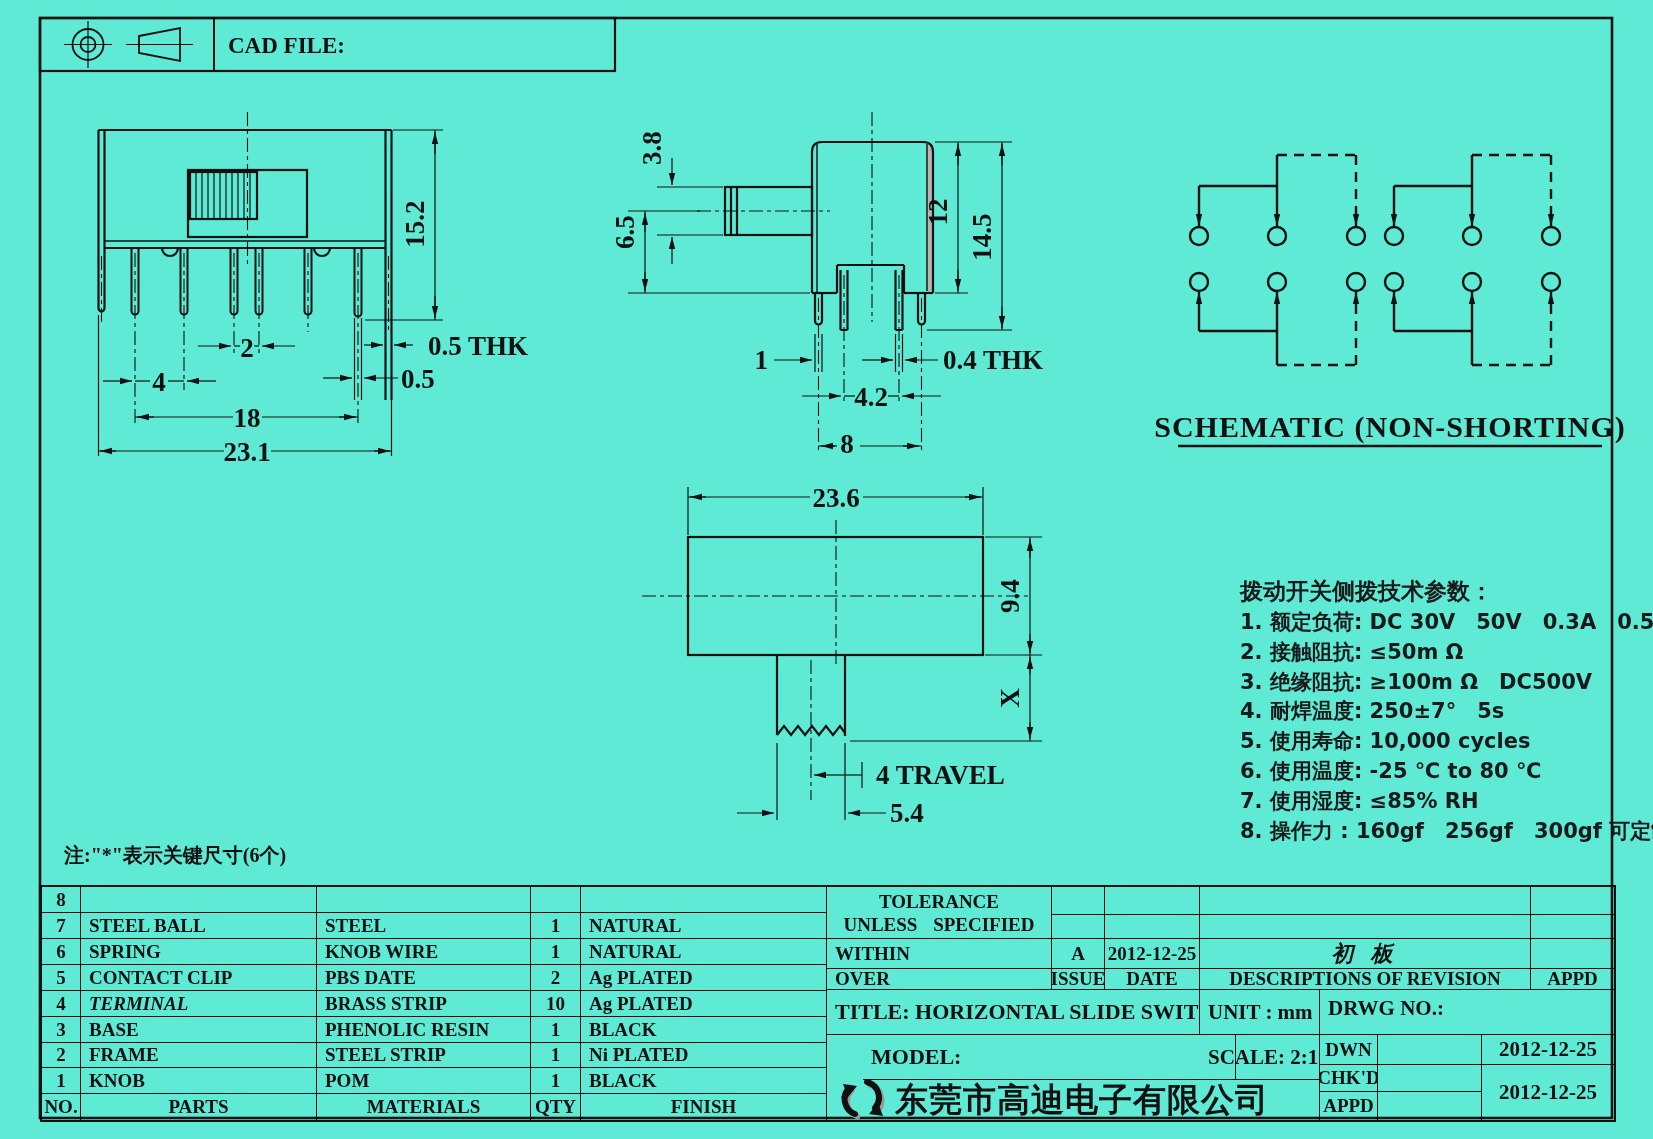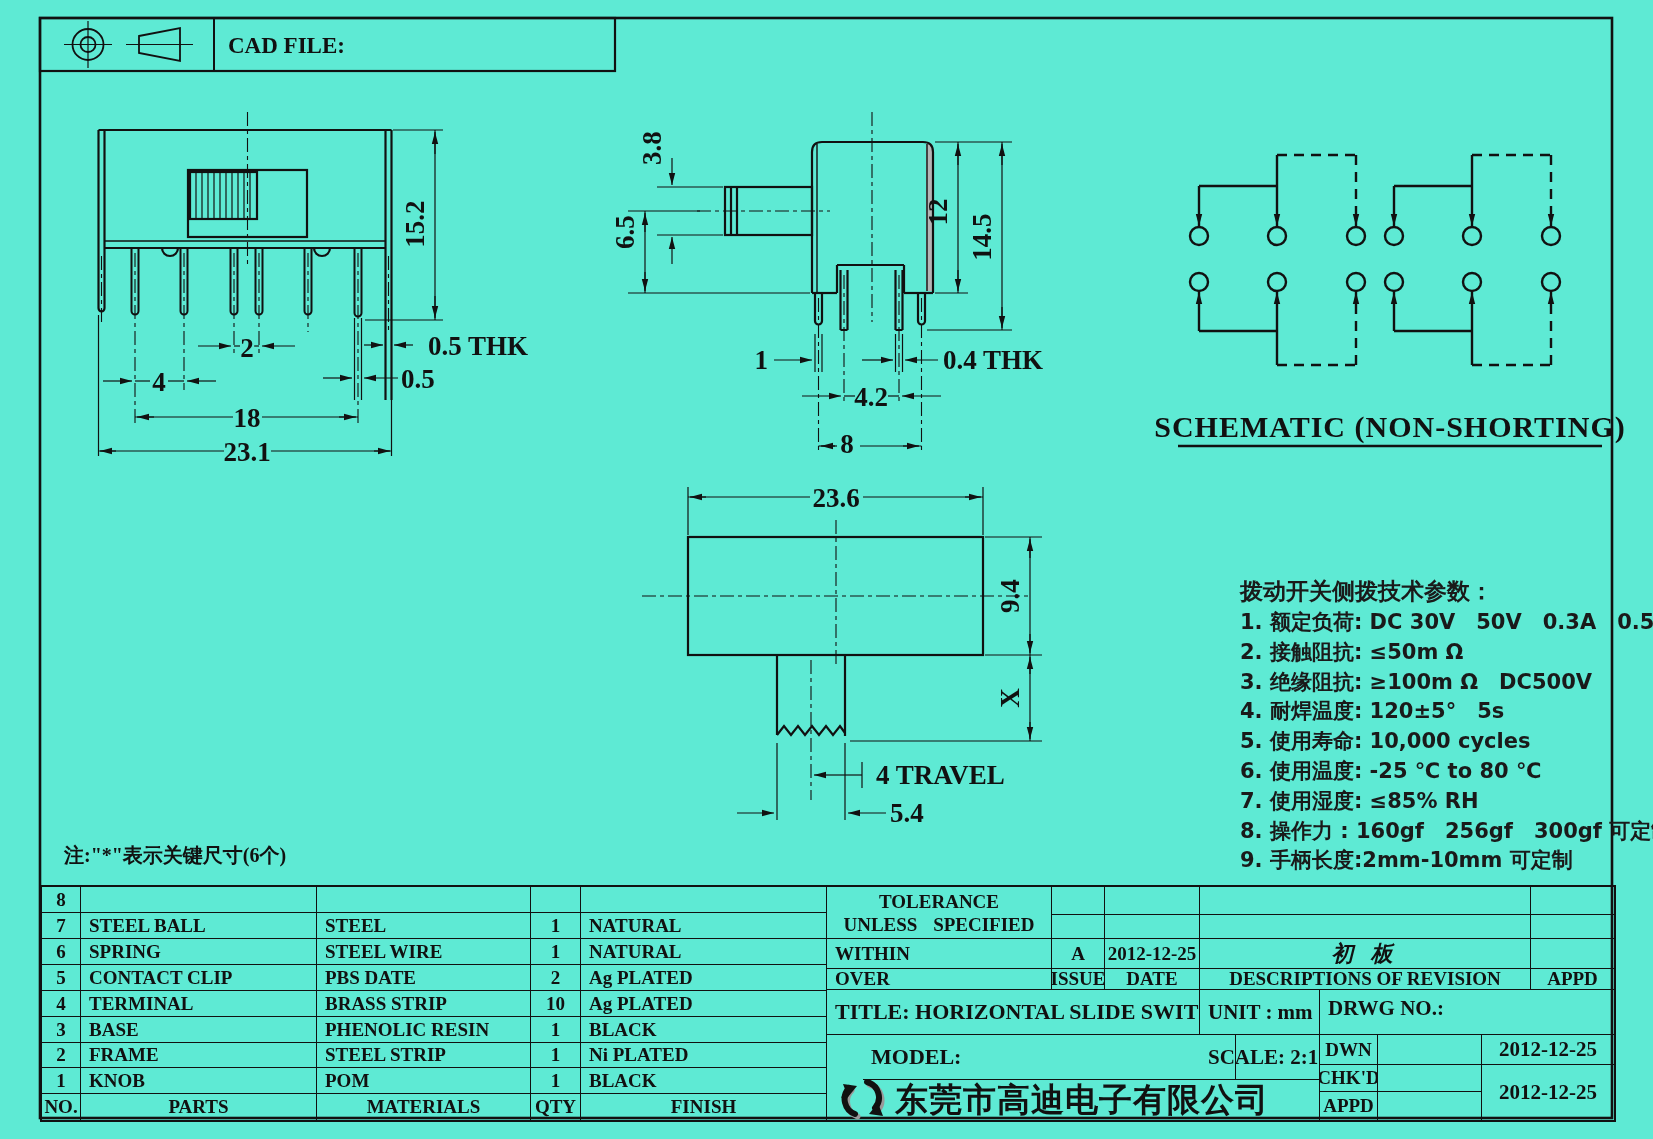--- a/index.html
+++ b/index.html
@@ -321,58 +321,57 @@
   </g>
   <text class="schtitle" x="1390" y="437" text-anchor="middle">SCHEMATIC (NON-SHORTING)</text>
   <line x1="1178" y1="446" x2="1602" y2="446" stroke="#111" stroke-width="2.4"></line>
 </svg>
 
 <div id="params">
   <div class="ptitle">拨动开关侧拨技术参数：</div>
   <div class="pitem">1. 额定负荷: DC 30V　50V　0.3A　0.5A</div>
   <div class="pitem">2. 接触阻抗: ≤50m Ω</div>
   <div class="pitem">3. 绝缘阻抗: ≥100m Ω　DC500V</div>
-  <div class="pitem">4. 耐焊温度: 120±5°　5s</div>
+  <div class="pitem">4. 耐焊温度: 250±7°　5s</div>
   <div class="pitem">5. 使用寿命: 10,000 cycles</div>
   <div class="pitem">6. 使用温度: -25 ℃  to 80 ℃</div>
   <div class="pitem">7. 使用湿度: ≤85% RH</div>
   <div class="pitem">8. 操作力 : 160gf　256gf　300gf 可定制</div>
-  <div class="pitem">9. 手柄长度:2mm-10mm  可定制</div>
 </div>
 
 <div id="note">注:"*"表示关键尺寸(6个)</div>
 
 <div id="tblock">
 
   <div class="cell cc" style="left:0;top:0;width:39px;height:26px;">8</div>
   <div class="cell cl" style="left:39px;top:0;width:236px;height:26px;"></div>
   <div class="cell cl" style="left:275px;top:0;width:214px;height:26px;"></div>
   <div class="cell cc" style="left:489px;top:0;width:50px;height:26px;"></div>
   <div class="cell cl" style="left:539px;top:0;width:246px;height:26px;"></div>
 
   <div class="cell cc" style="left:0;top:26px;width:39px;height:26px;">7</div>
   <div class="cell cl" style="left:39px;top:26px;width:236px;height:26px;">STEEL BALL</div>
   <div class="cell cl" style="left:275px;top:26px;width:214px;height:26px;">STEEL</div>
   <div class="cell cc" style="left:489px;top:26px;width:50px;height:26px;">1</div>
   <div class="cell cl" style="left:539px;top:26px;width:246px;height:26px;">NATURAL</div>
 
   <div class="cell cc" style="left:0;top:52px;width:39px;height:26px;">6</div>
   <div class="cell cl" style="left:39px;top:52px;width:236px;height:26px;">SPRING</div>
-  <div class="cell cl" style="left:275px;top:52px;width:214px;height:26px;">STEEL WIRE</div>
+  <div class="cell cl" style="left:275px;top:52px;width:214px;height:26px;">KNOB WIRE</div>
   <div class="cell cc" style="left:489px;top:52px;width:50px;height:26px;">1</div>
   <div class="cell cl" style="left:539px;top:52px;width:246px;height:26px;">NATURAL</div>
 
   <div class="cell cc" style="left:0;top:78px;width:39px;height:26px;">5</div>
   <div class="cell cl" style="left:39px;top:78px;width:236px;height:26px;">CONTACT CLIP</div>
   <div class="cell cl" style="left:275px;top:78px;width:214px;height:26px;">PBS DATE</div>
   <div class="cell cc" style="left:489px;top:78px;width:50px;height:26px;">2</div>
   <div class="cell cl" style="left:539px;top:78px;width:246px;height:26px;">Ag PLATED</div>
 
   <div class="cell cc" style="left:0;top:104px;width:39px;height:26px;">4</div>
-  <div class="cell cl" style="left:39px;top:104px;width:236px;height:26px;">TERMINAL</div>
+  <div class="cell cl" style="left:39px;top:104px;width:236px;height:26px;font-style:italic;">TERMINAL</div>
   <div class="cell cl" style="left:275px;top:104px;width:214px;height:26px;">BRASS STRIP</div>
   <div class="cell cc" style="left:489px;top:104px;width:50px;height:26px;">10</div>
   <div class="cell cl" style="left:539px;top:104px;width:246px;height:26px;">Ag PLATED</div>
 
   <div class="cell cc" style="left:0;top:130px;width:39px;height:26px;">3</div>
   <div class="cell cl" style="left:39px;top:130px;width:236px;height:26px;">BASE</div>
   <div class="cell cl" style="left:275px;top:130px;width:214px;height:26px;">PHENOLIC RESIN</div>
   <div class="cell cc" style="left:489px;top:130px;width:50px;height:26px;">1</div>
   <div class="cell cl" style="left:539px;top:130px;width:246px;height:26px;">BLACK</div>
 

